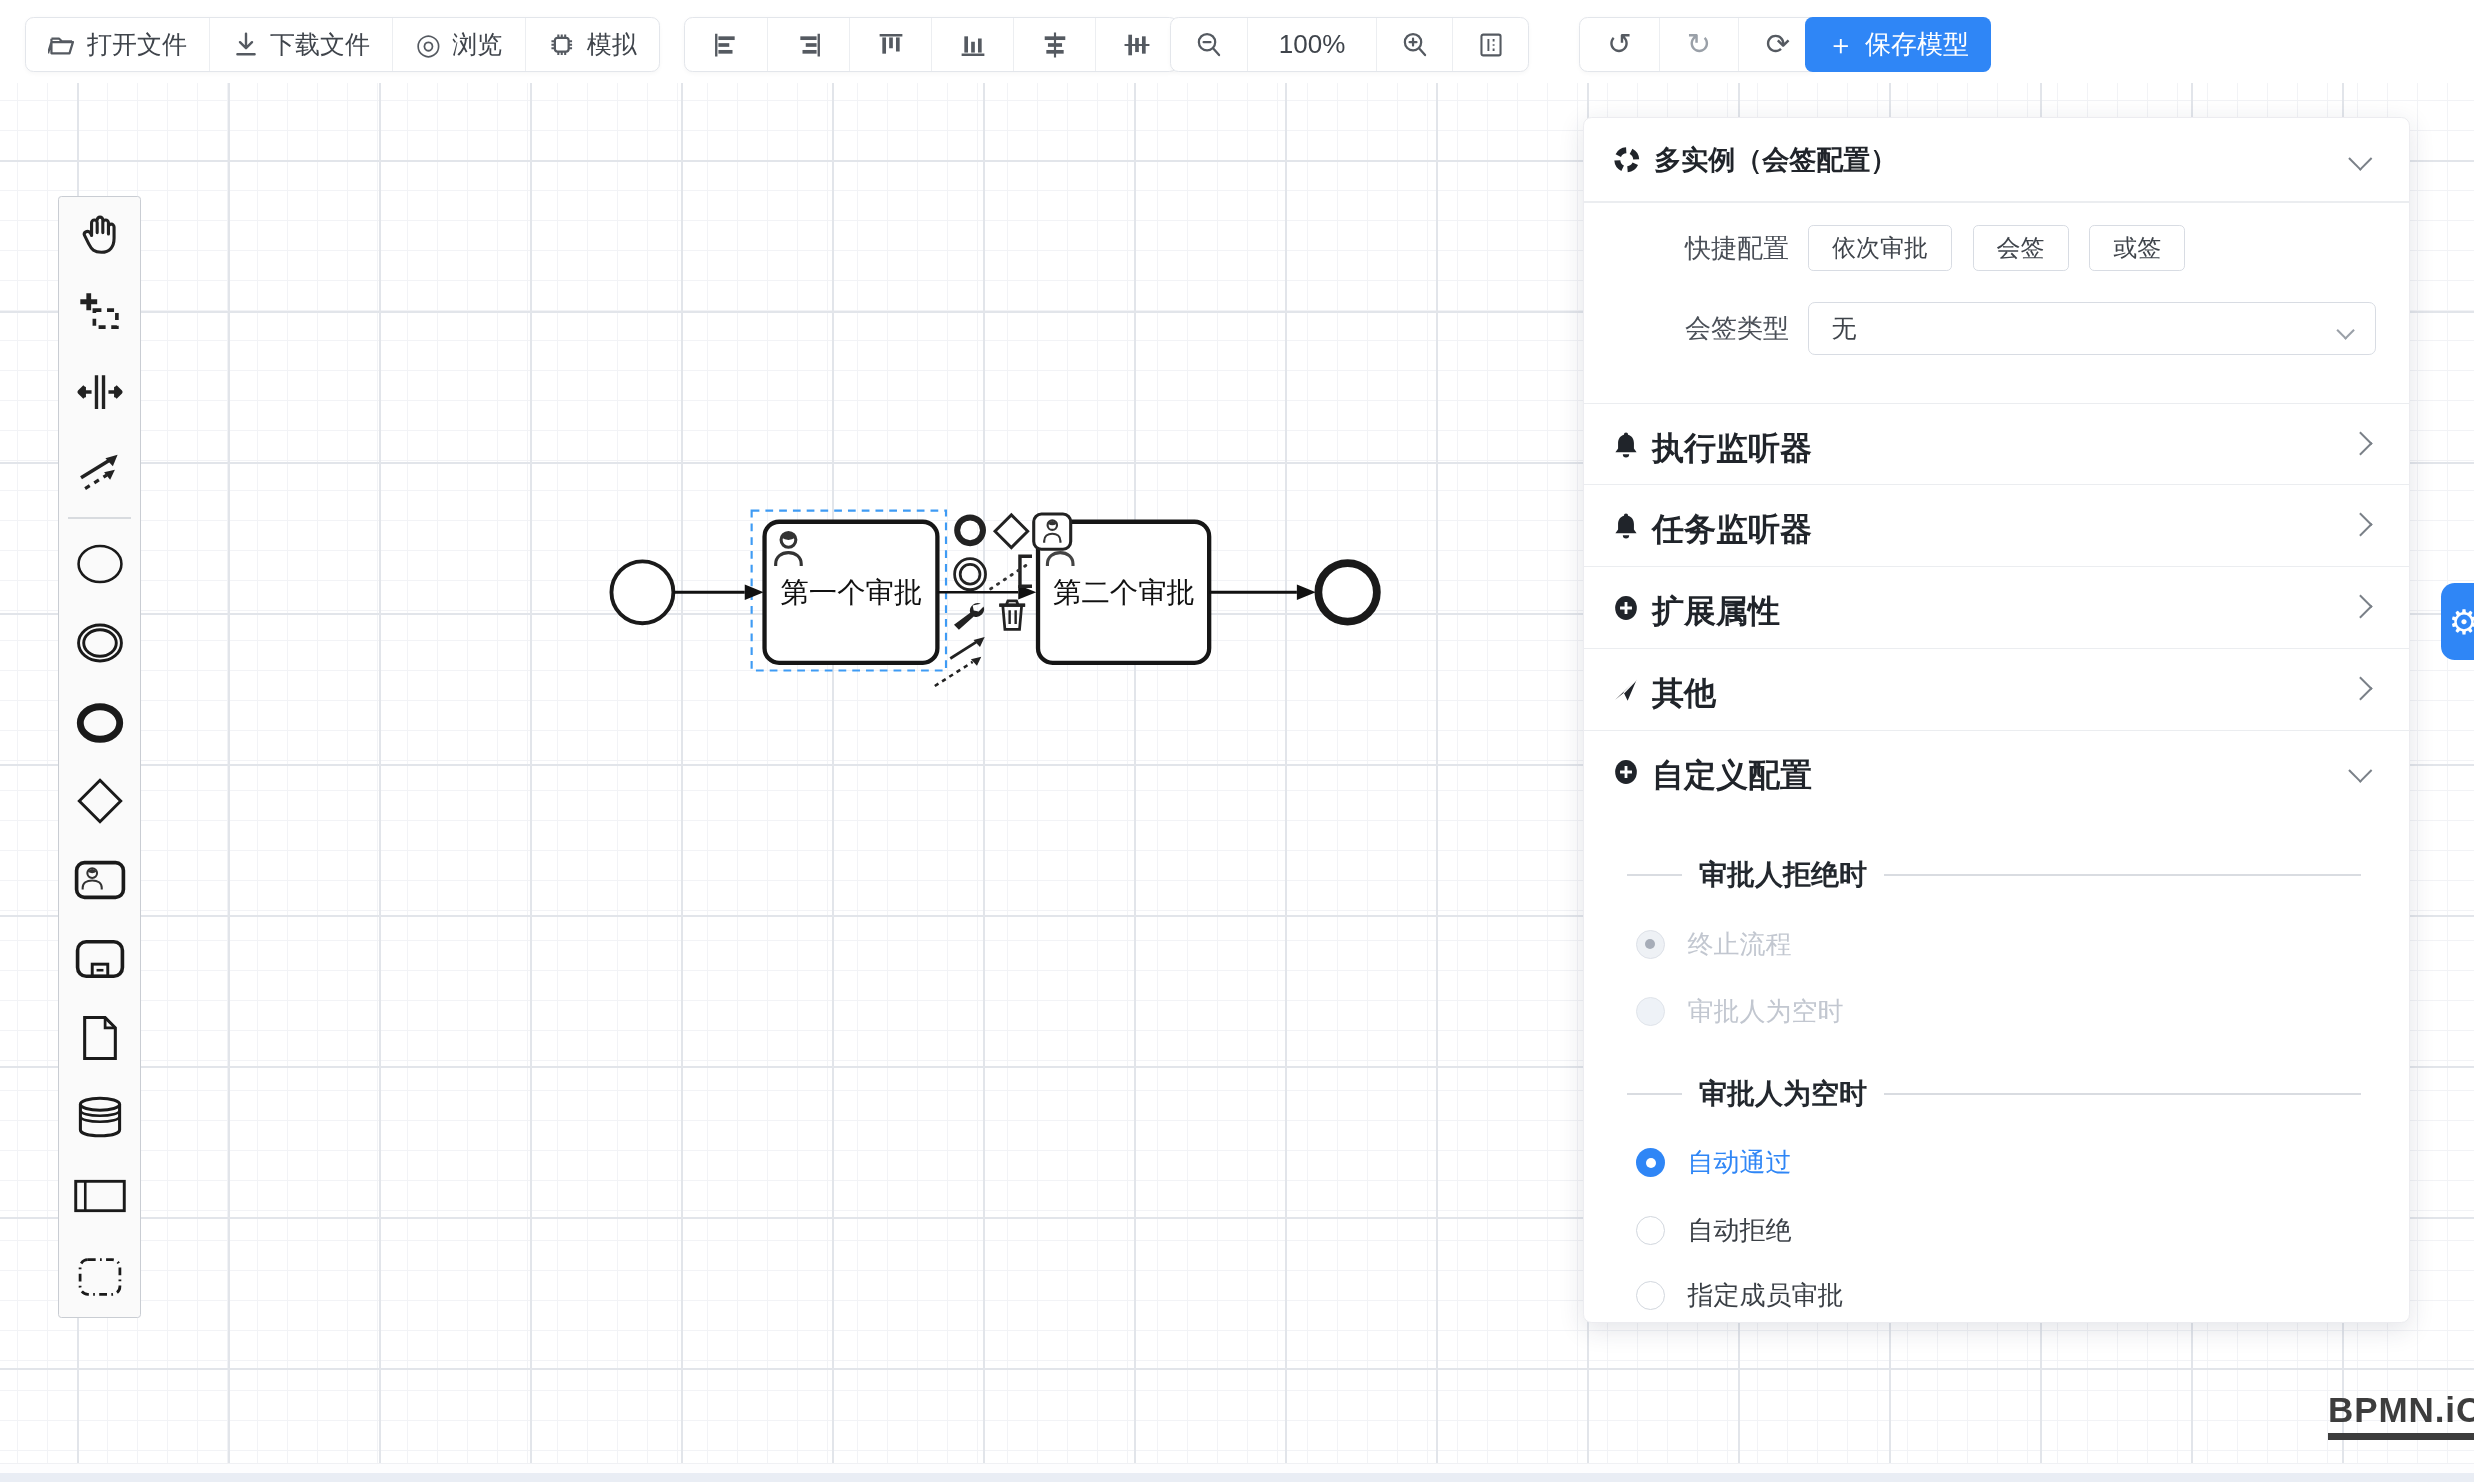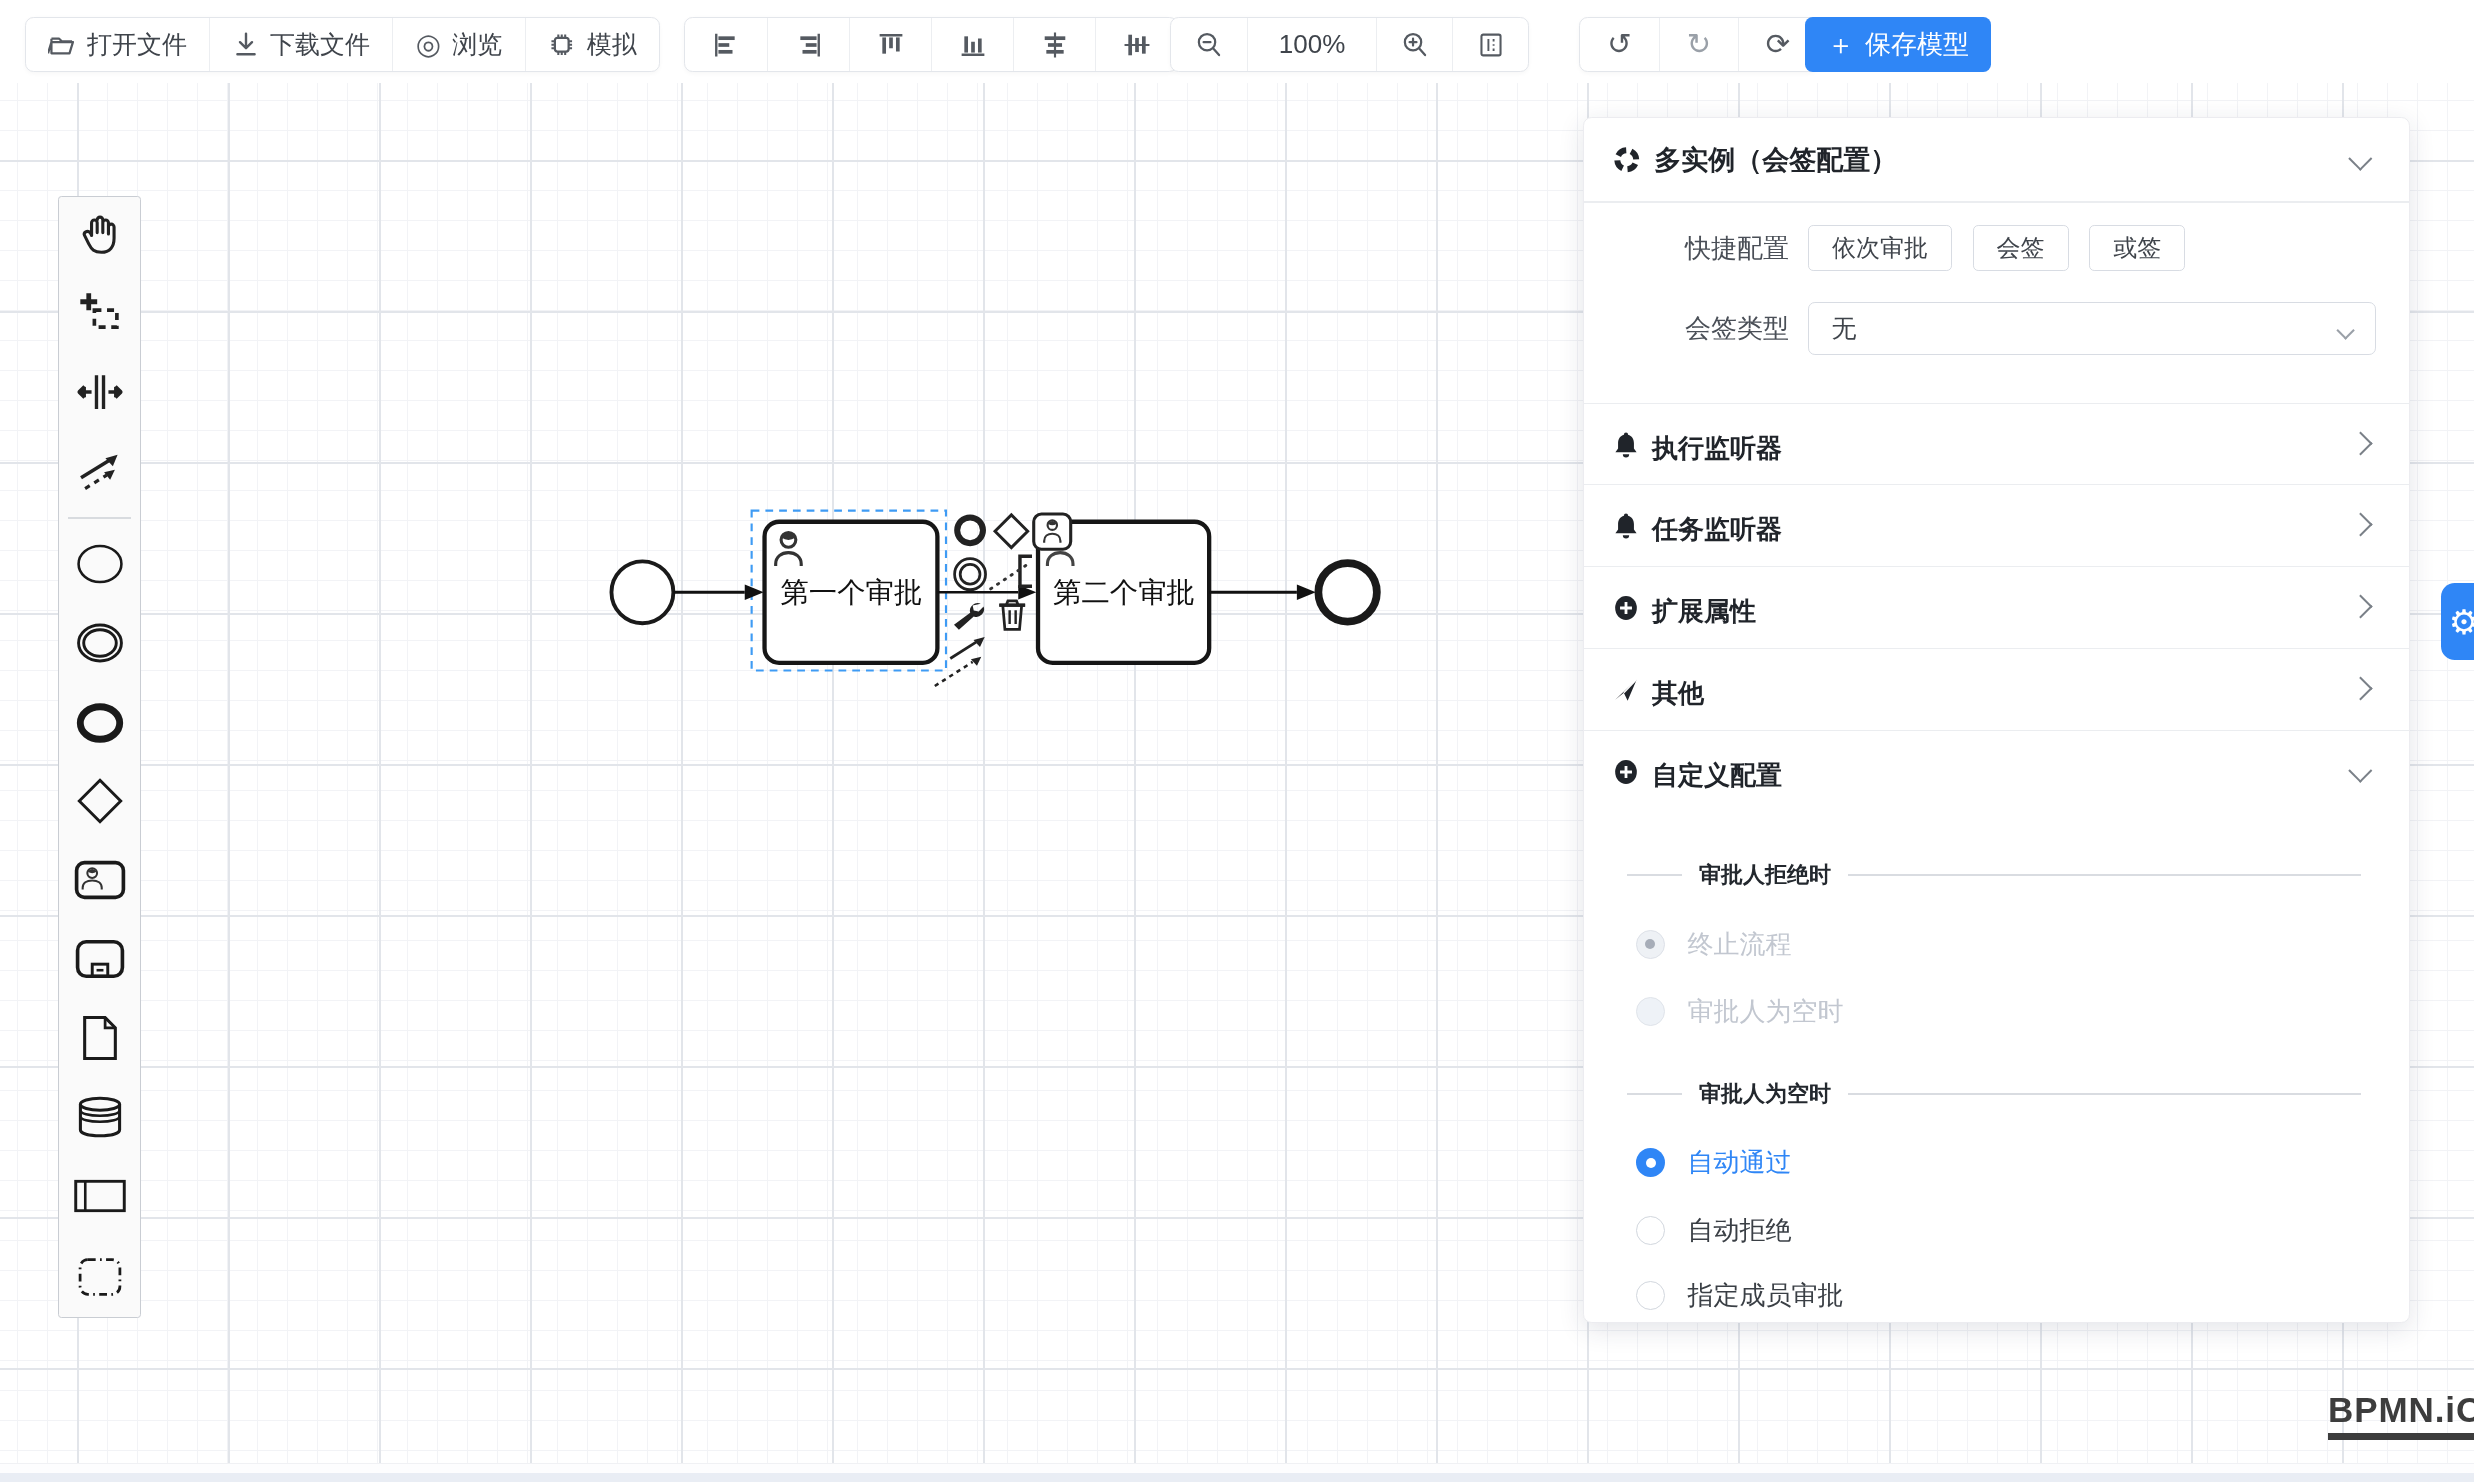--- a/index.html
+++ b/index.html
@@ -48,26 +48,26 @@
   .formrow{position:absolute;left:0;right:0;display:flex;align-items:center;margin-left:24px;}
   .flabel{width:181px;text-align:right;font-size:26px;color:#4a4f57;flex:none;}
   .fctrl{margin-left:19px;display:flex;align-items:center;gap:20.6px;}
   .qbtn{height:46px;padding:0 23px;background:#fff;border:1.7px solid #d8dce3;border-radius:5.2px;
         font-size:24px;color:#3f444b;font-family:inherit;display:flex;align-items:center;cursor:pointer;}
   .selectbox{position:relative;width:568px;height:53px;border:1.7px solid #d8dce3;border-radius:6.9px;background:#fff;
              display:flex;align-items:center;padding:0 22.4px;font-size:25px;color:#3f444b;box-sizing:border-box;cursor:pointer;}
   .selectbox .chev{position:absolute;right:22.4px;top:20.6px;width:11.2px;height:11.2px;border-color:#9aa0a8;transform:rotate(45deg);}
   .crow{position:absolute;left:0;right:0;height:82px;display:flex;align-items:center;gap:13px;
         padding:0 29px;border-top:1.7px solid #ebedf0;cursor:pointer;box-sizing:border-box;}
-  .crow .lbl{font-size:26px;font-weight:600;color:#20242a;margin-top:8px;}
+  .crow .lbl{font-size:32px;font-weight:600;color:#20242a;margin-top:8px;}
   .sect-title{position:absolute;left:43px;right:48px;height:52px;display:flex;align-items:center;gap:17px;}
   .sect-title .ln{height:1.7px;background:#d9dce1;}
   .sect-title .ln.short{width:55px;flex:none;}
   .sect-title .ln.long{flex:1;}
-  .sect-title .txt{font-size:22px;font-weight:700;color:#23282e;}
+  .sect-title .txt{font-size:28px;font-weight:700;color:#23282e;}
   .radiorow{position:absolute;left:52px;height:53px;display:flex;align-items:center;gap:22.4px;cursor:pointer;}
   .radio{width:29px;height:29px;border-radius:50%;box-sizing:border-box;position:relative;flex:none;}
   .radio.on{background:#2F86F6;}
   .radio.on::after{content:"";position:absolute;left:9.5px;top:9.5px;width:10.3px;height:10.3px;border-radius:50%;background:#fff;}
   .radio.off{background:#fff;border:1.7px solid #d2d7de;}
   .radio.dis-on{background:#eef1f5;border:1.7px solid #dde1e8;}
   .radio.dis-on::after{content:"";position:absolute;left:7.7px;top:7.7px;width:10.3px;height:10.3px;border-radius:50%;background:#a7adb8;}
   .radio.dis{background:#eef2f7;border:1.7px solid #e0e4ea;}
   .rlabel{font-size:26px;color:#3a3f45;}
   .rlabel.blue{color:#2F86F6;}

